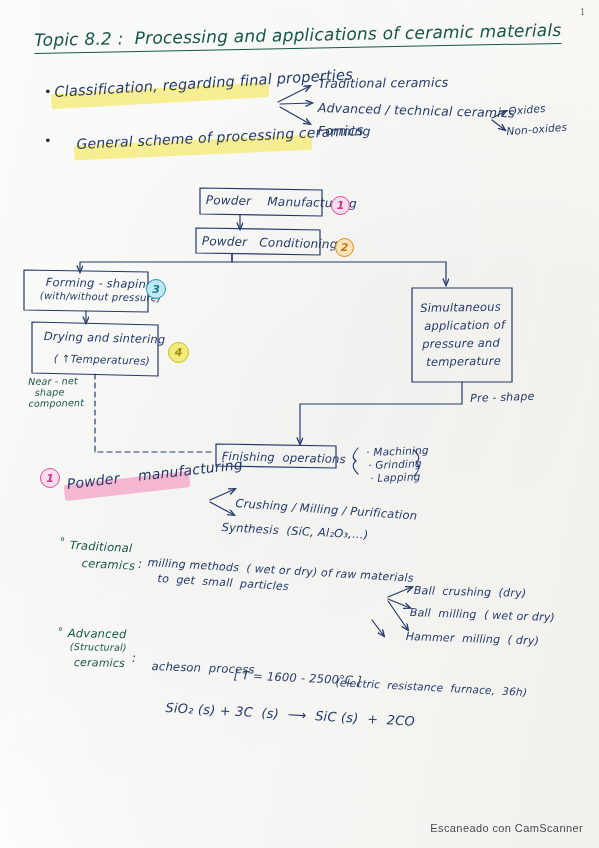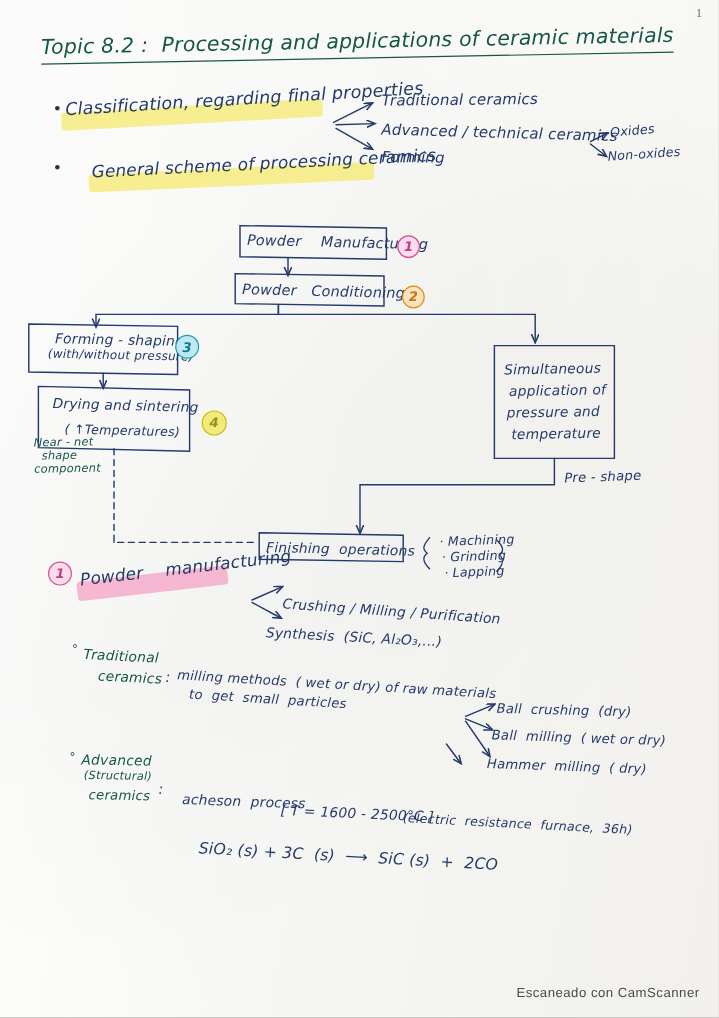--- a/index.html
+++ b/index.html
@@ -121,21 +121,21 @@
   <div class="ink hand" style="left:44px;top:329px;font-size:11.5px;transform:rotate(1.6deg);">Drying and sintering</div>
   <div class="ink hand" style="left:54px;top:352px;font-size:10.5px;transform:rotate(1.6deg);">( ↑Temperatures)</div>
 
   <div class="ink hand" style="left:420px;top:301px;font-size:11.5px;transform:rotate(-1deg);">Simultaneous</div>
   <div class="ink hand" style="left:424px;top:319px;font-size:11.5px;transform:rotate(-1deg);">application of</div>
   <div class="ink hand" style="left:422px;top:337px;font-size:11.5px;transform:rotate(-1deg);">pressure and</div>
   <div class="ink hand" style="left:426px;top:355px;font-size:11.5px;transform:rotate(-1deg);">temperature</div>
 
   <div class="ink hand" style="left:222px;top:449px;font-size:11.5px;transform:rotate(1.4deg);">Finishing  operations</div>
 
-  <div class="ink green hand" style="left:28px;top:364px;font-size:9.5px;line-height:11px;transform:rotate(-1deg);">Near - net
+  <div class="ink green hand" style="left:28px;top:376px;font-size:9.5px;line-height:11px;transform:rotate(-1deg);">Near - net
   shape
 component</div>
   <div class="ink hand" style="left:470px;top:392px;font-size:11px;transform:rotate(-2deg);">Pre - shape</div>
 
   <div class="ink hand" style="left:366px;top:446px;font-size:10.5px;transform:rotate(-2deg);">· <span>Machining</span></div>
   <div class="ink hand" style="left:368px;top:459px;font-size:10.5px;transform:rotate(-2deg);">· <span>Grinding</span></div>
   <div class="ink hand" style="left:370px;top:472px;font-size:10.5px;transform:rotate(-2deg);">· <span>Lapping</span></div>
 
   <div class="circ c1" style="left:331px;top:196px;width:17px;height:17px;font-size:11px;">1</div>
   <div class="circ c2" style="left:335px;top:238px;width:17px;height:17px;font-size:11px;">2</div>

